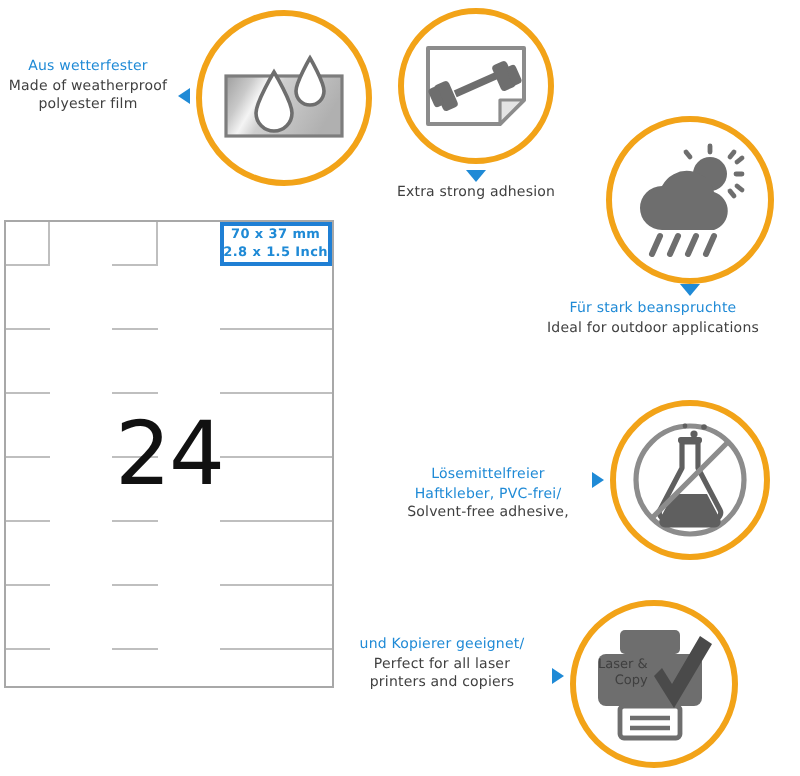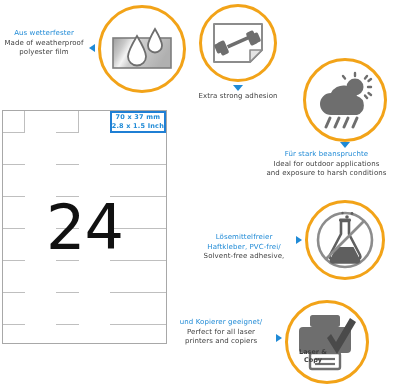--- a/index.html
+++ b/index.html
@@ -61,21 +61,21 @@
   #sheet-count {
     position: absolute;
     left: 2px;
     top: 110px;
     width: 165px;
     height: 234px;
     display: flex;
     align-items: center;
     justify-content: center;
     font-family: "DejaVu Sans", sans-serif;
-    font-size: 62px;
+    font-size: 44px;
     color: #111111;
     z-index: 5;
     pointer-events: none;
     letter-spacing: -1px;
   }
 
   
   .badge-circle {
     position: absolute;
     border-radius: 50%;
@@ -118,25 +118,24 @@
   }
   .tri-down {
     border-left: 5px solid transparent;
     border-right: 5px solid transparent;
     border-top: 6px solid #1f8ad6;
   }
 
   .printer-tag {
     position: absolute;
     font-size: 6.5px;
-    font-weight: bold;
+    font-weight: normal;
     color: #3f3f3f;
     line-height: 8px;
-    text-align: center;
-    margin-top: 20px;
+    text-align: right;
   }
 </style>
 </head>
 <body>
 
 <div id="label-sheet">
   <div class="label-cell"></div>
   <div class="label-cell"></div>
   <div class="label-cell col-last highlight">
     <span class="dim-line">70 x 37 mm</span>
@@ -241,21 +240,20 @@
           <line x1="43" y1="47" x2="39" y2="56"></line>
         </g>
       </g>
     </svg>
   </span>
 </div>
 <div class="tri tri-down" style="left:340px; top:142px;"></div>
 <div class="caption" style="left:253px; top:150px; width:147px;">
   <span class="de">Für stark beanspruchte</span>
   <span class="en">Ideal for outdoor applications</span>
-  <span class="en">and exposure to harsh conditions</span>
 </div>
 
 <div class="badge-circle" style="left:305px; top:200px; width:80px; height:80px;">
   <span>
     <svg width="62" height="62" viewBox="0 0 62 62">
       <circle cx="31" cy="31" r="27" fill="none" stroke="#8c8c8c" stroke-width="2.6"></circle>
       <g fill="#5f5f5f">
         <path d="M27 12 h8 v13 l11 21 a3 3 0 0 1 -2.7 4.4 h-24.6 a3 3 0 0 1 -2.7 -4.4 l11 -21 Z" fill="none" stroke="#5f5f5f" stroke-width="2.6" stroke-linejoin="round"></path>
         <path d="M22.5 38 h17 l6.5 12.4 a3 3 0 0 1 -2.7 4.4 h-24.6 a3 3 0 0 1 -2.7 -4.4 Z"></path>
         <rect x="25" y="9.5" width="12" height="3.2" rx="1.4"></rect>

